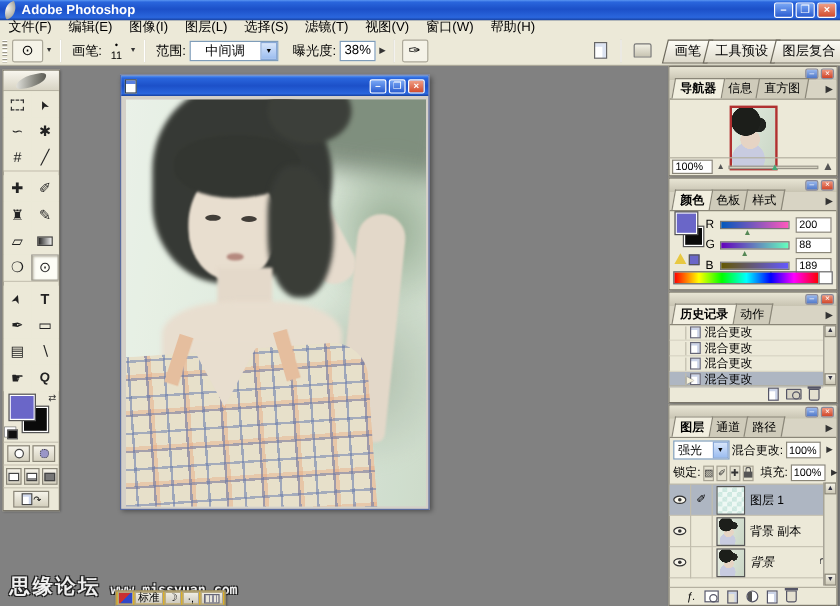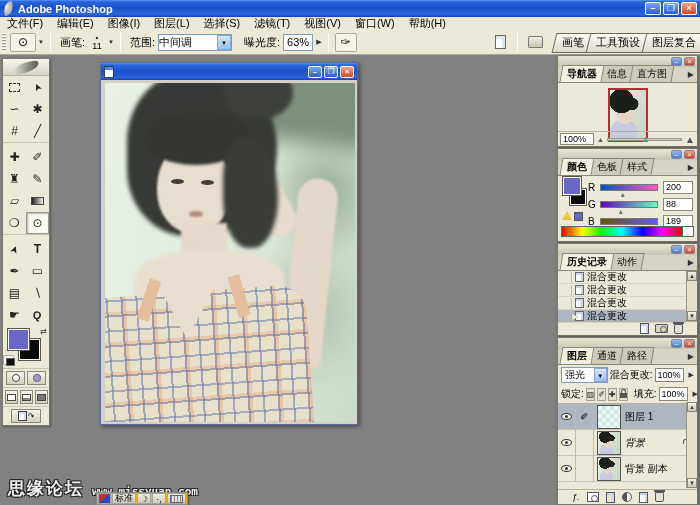--- a/index.html
+++ b/index.html
@@ -29,21 +29,21 @@
     background:repeating-linear-gradient(180deg,#fff 0 1px,#9a968a 1px 2px,transparent 2px 3px); }
   .ob-sep { width:1px; height:19px; background:#b8b4a4; margin:0 6px; border-right:1px solid #fff; }
   .ob-label { margin:0 3px; white-space:nowrap; }
   .ob-toolicon { width:26px; height:19px; border:1px solid #aca899; background:#f5f3e8;
     display:flex; align-items:center; justify-content:center; font-size:12px; border-radius:2px; }
   .dd-arrow { font-size:6px; margin-left:2px; color:#333; }
   .brush-widget { display:flex; flex-direction:column; align-items:center; width:18px; line-height:1; }
   .brush-dot { font-size:8px; }
   .brush-num { font-size:9px; }
   .combo { height:17px; background:#fff; border:1px solid #7f9db9; display:flex; align-items:center; }
-  .combo .ctext { padding:0 0; white-space:nowrap; }
+  .combo .ctext { padding:0 12px; white-space:nowrap; }
   .combo .cbtn { width:14px; height:15px; margin-left:auto;
     background:linear-gradient(180deg,#d8e6fb,#9cbdf0); border:1px solid #88a8d8;
     font-size:6px; text-align:center; line-height:15px; }
   .valbox { height:17px; background:#fff; border:1px solid #7f9db9; padding:0 3px; display:flex; align-items:center; }
   .fly { font-size:7px; margin-left:3px; color:#333; }
   .ob-iconbtn { width:22px; height:20px; margin-left:6px; display:flex; align-items:center; justify-content:center; }
   .doc-ic { width:11px; height:14px; background:#fff; border:1px solid #666;
     box-shadow:inset -3px 3px 0 #dde4f2; }
   .pal-ic { width:15px; height:12px; background:linear-gradient(180deg,#f2f0e4,#c8c4b2);
     border:1px solid #777; border-radius:2px 2px 1px 1px; }
@@ -287,21 +287,21 @@
   </span>
   <span class="dd-arrow">▼</span>
   <span class="ob-sep"></span>
   <span class="ob-label">范围:</span>
   <span class="combo" style="width:74px;">
     <span class="ctext">中间调</span>
     <span class="cbtn">▼</span>
   </span>
   <span class="ob-label" style="margin-left:12px;">曝光度:</span>
   <span class="valbox">
-    <span>63%</span>
+    <span>38%</span>
   </span>
   <span class="fly">▶</span>
   <span class="ob-sep"></span>
   <span class="ob-toolicon" style="width:22px;">
     <span>✑</span>
   </span>
   <span style="margin-left:auto;"></span>
   <span class="ob-iconbtn">
       <span class="doc-ic"></span>
     </span>
@@ -606,30 +606,30 @@
       <span class="lr-linkbox">✐</span>
       <span class="lr-thumb thumb-checker"></span>
       <span class="lr-name">图层 1</span>
     </div>
     <div class="layer-row">
       <span class="lr-eyebox">
           <span class="eye"></span>
         </span>
       <span class="lr-linkbox"></span>
       <span class="lr-thumb mini-photo"></span>
-      <span class="lr-name" style="font-style:italic;">背景</span>
-      <span style="margin-left:auto;margin-right:4px;"><span class="lock-body"></span></span>
+      <span class="lr-name">背景 副本</span>
     </div>
     <div class="layer-row">
       <span class="lr-eyebox">
           <span class="eye"></span>
         </span>
       <span class="lr-linkbox"></span>
       <span class="lr-thumb mini-photo"></span>
-      <span class="lr-name">背景 副本</span>
+      <span class="lr-name" style="font-style:italic;">背景</span>
+      <span style="margin-left:auto;margin-right:4px;"><span class="lock-body"></span></span>
     </div>
   </div>
   <div class="l-scroll">
     <div class="sc-btn">▲</div>
     <div class="sc-btn" style="position:absolute;bottom:0;width:100%;">▼</div>
   </div>
   <div class="l-bottom">
     <span class="mi-fx">ƒ.</span>
     <span class="mi-mask"></span>
     <span class="mi-doc" style="background:#e8e4d4;"></span>

